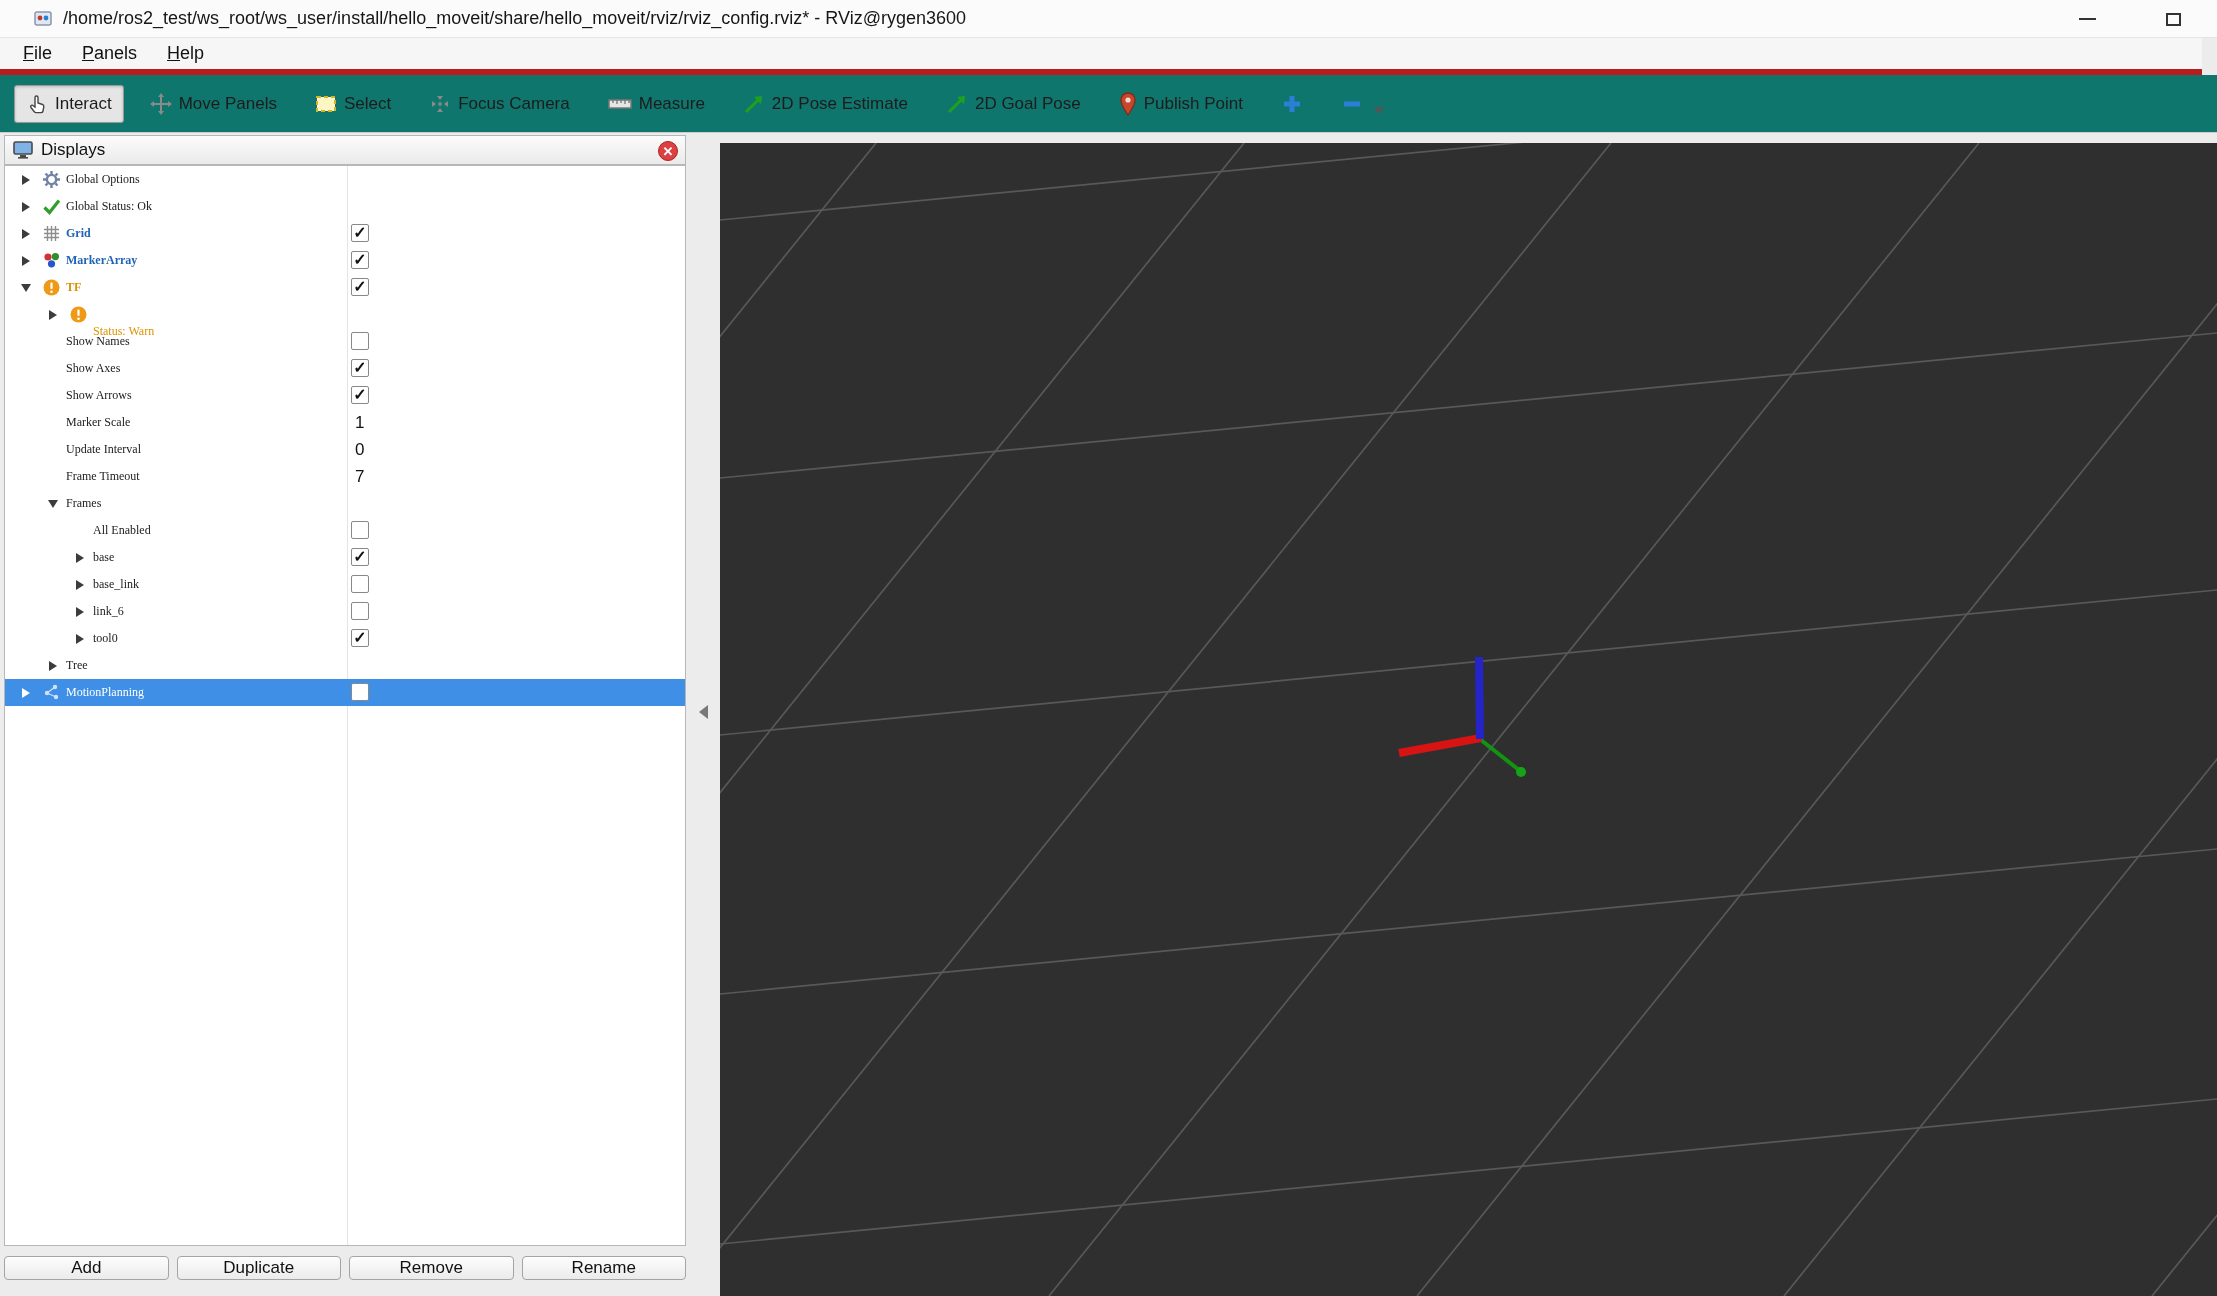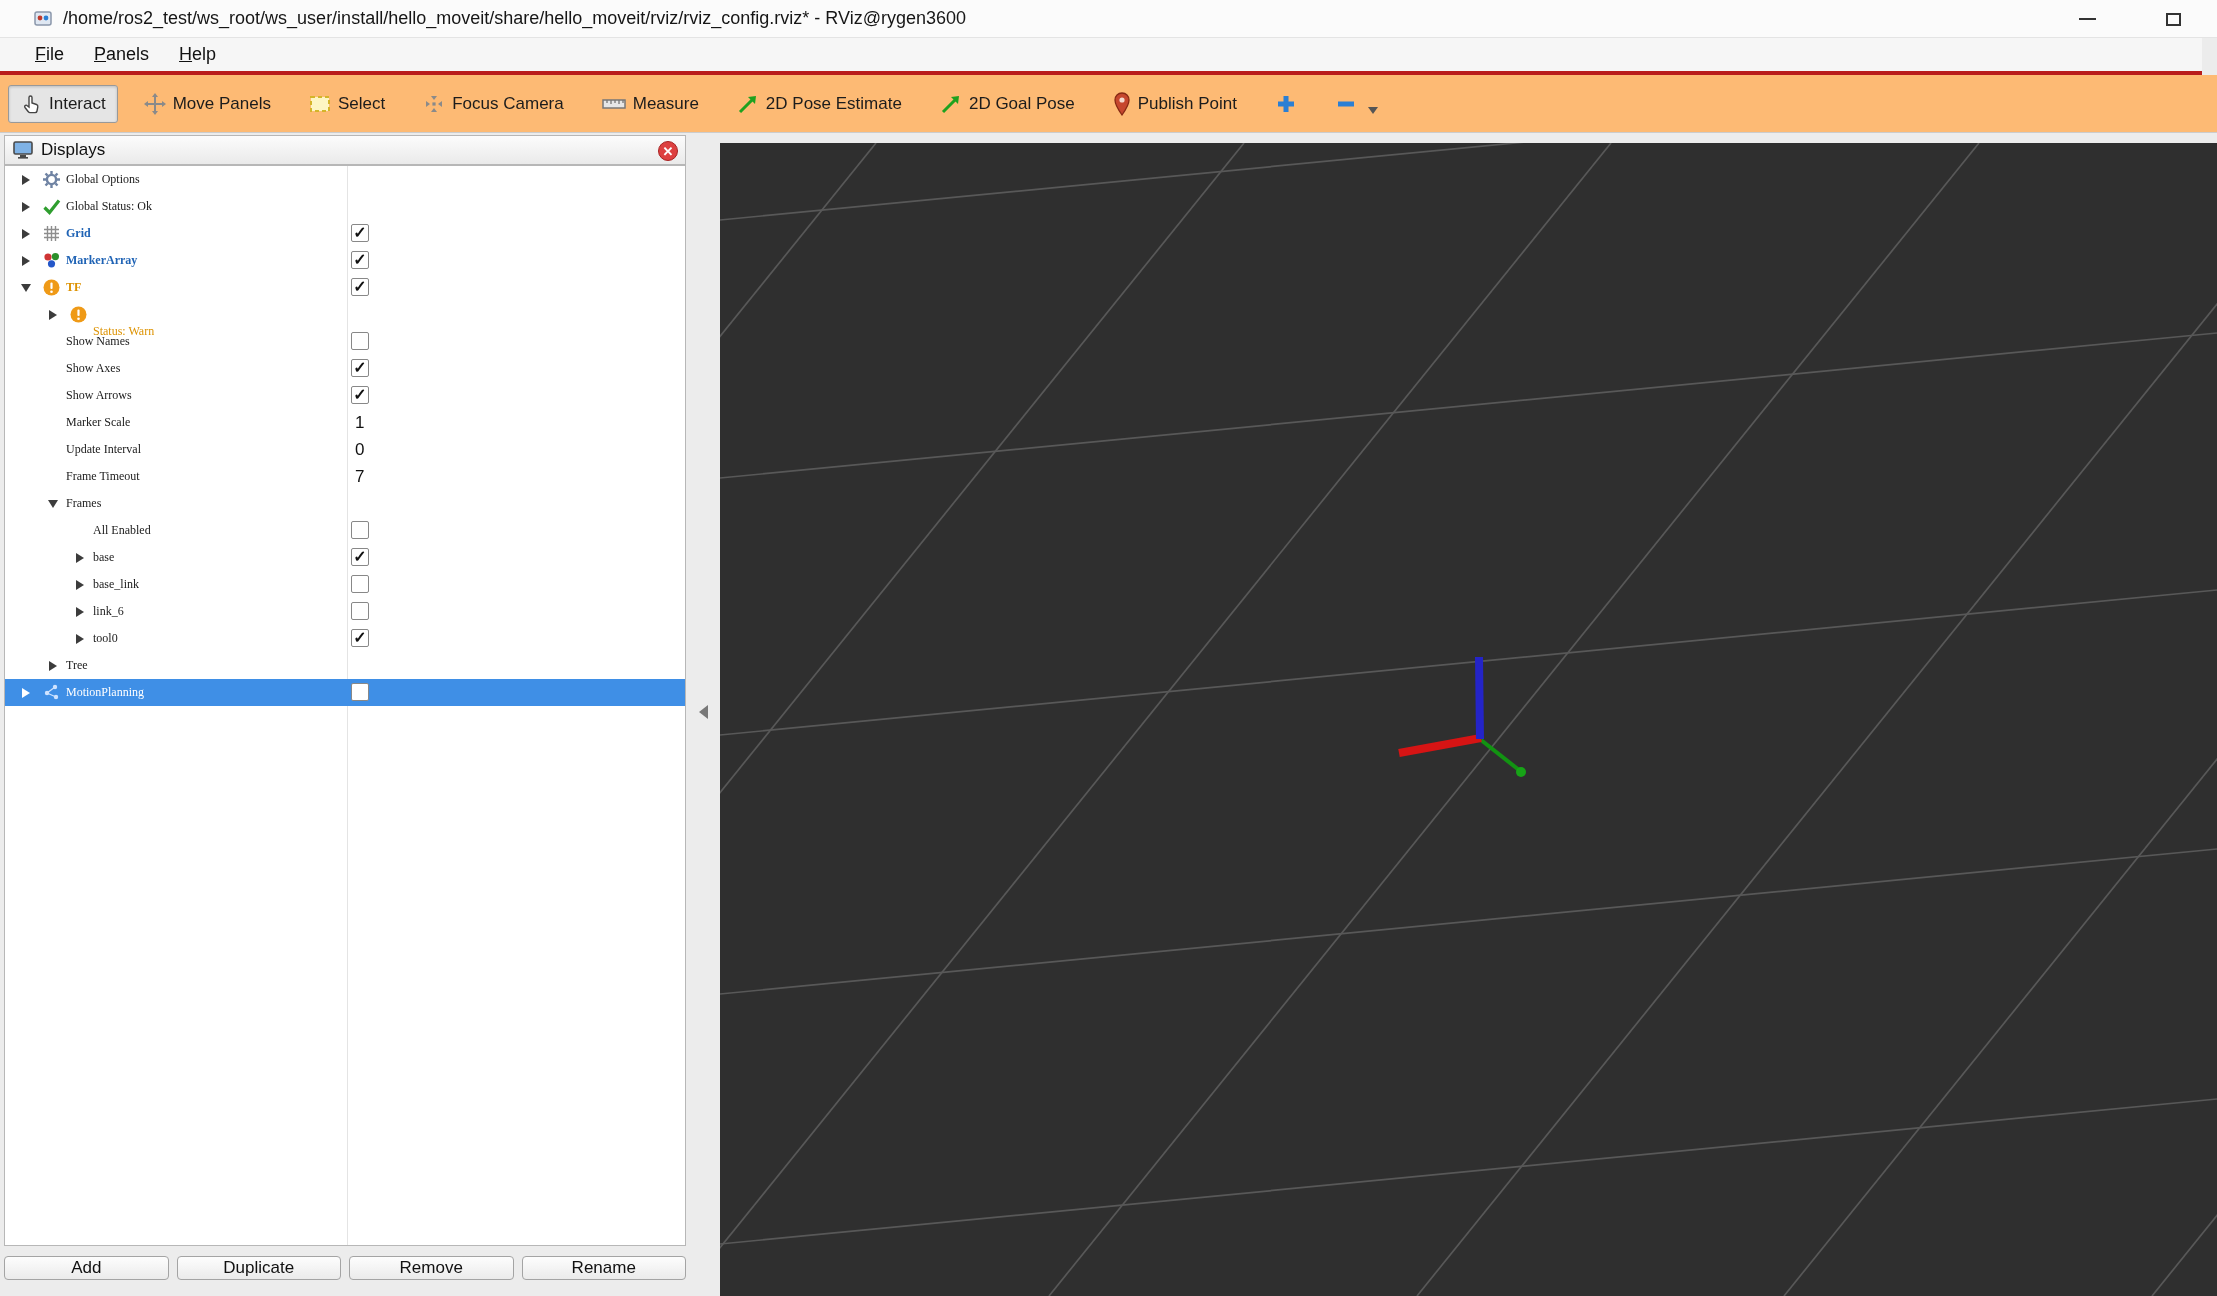--- a/index.html
+++ b/index.html
@@ -11,27 +11,27 @@
               border-bottom:1px solid #e4e4e4; display:flex; align-items:center;padding-left:23px; }
   .app-icon { margin-left:10px; display:flex; }
   .title-text { margin-left:10px; font-size:18px; color:#161616; white-space:nowrap; }
   .win-controls { position:absolute; right:14px; top:0; height:38px; display:flex; gap:26px; }
   .win-btn { width:60px; height:38px; display:flex; align-items:center; justify-content:center; }
   .glyph-min { width:17px; height:2px; background:#333; }
   .glyph-max { width:15px; height:13px; border:2px solid #333; }
 
   
   .menubar { position:absolute; top:38px; left:0; right:15px; height:37px; background:#f6f6f6;
-             border-bottom:4px solid #b91c1c; display:flex; align-items:center; padding-left:20px; }
+             border-bottom:6px solid #b91c1c; display:flex; align-items:center; padding-left:8px; }
   .menu-item { display:inline-block; padding:6px 15px; font-size:18px; color:#111; }
   .menu-item::first-letter { text-decoration:underline; }
 
   
-  .toolbar { position:absolute; top:75px; left:0; right:0; height:58px; background:#fdba74;
-             border-bottom:1px solid #cccccc; display:flex; align-items:center; padding-left:8px; gap:14px; }
+  .toolbar { position:absolute; top:75px; left:0; right:0; height:58px; background:#0f766e;
+             border-bottom:1px solid #cccccc; display:flex; align-items:center; padding-left:14px; gap:14px; }
   .tool { display:flex; align-items:center; gap:7px; padding:7px 11px; font-size:17px; color:#1c1c1c;
           border:1px solid transparent; border-radius:3px; white-space:nowrap; }
   .tool.active { background:#e5e5e5; border-color:#999; box-shadow:inset 0 1px 3px rgba(0,0,0,.18); }
   .ticon { display:flex; align-items:center; }
   .caret-down { width:0; height:0; border-top:7px solid #555; border-left:5px solid transparent;
                 border-right:5px solid transparent; margin-left:4px; margin-top:14px; }
 
   
   .panel-header { position:absolute; left:4px; top:135px; width:682px; height:30px;
                   background:linear-gradient(#fcfcfc,#eaeaea); border:1px solid #b7b7b7;

